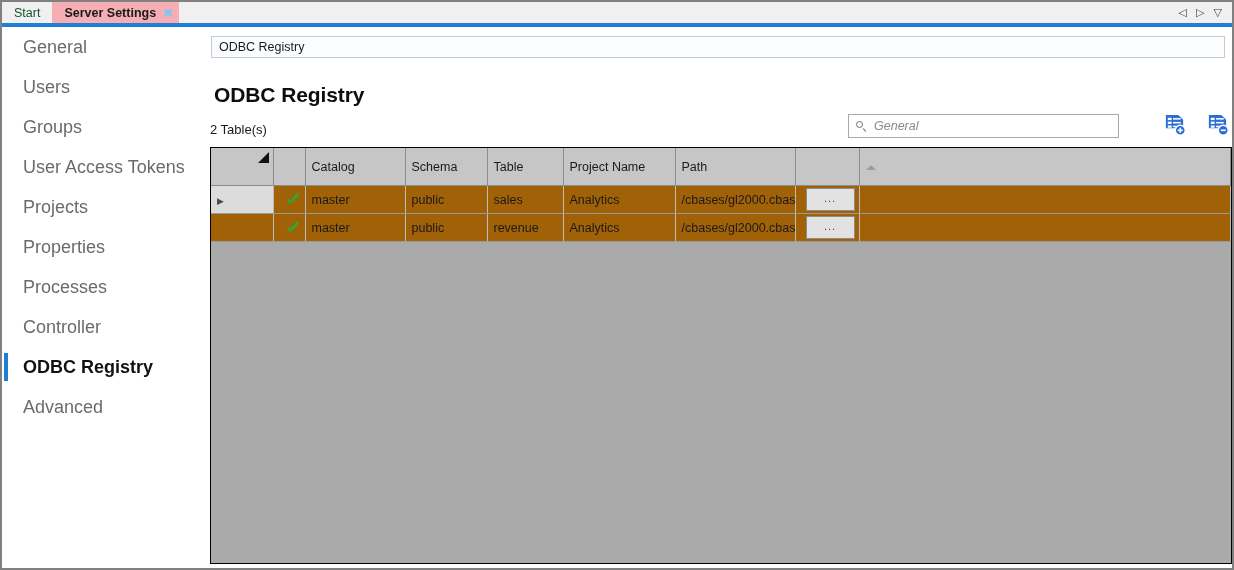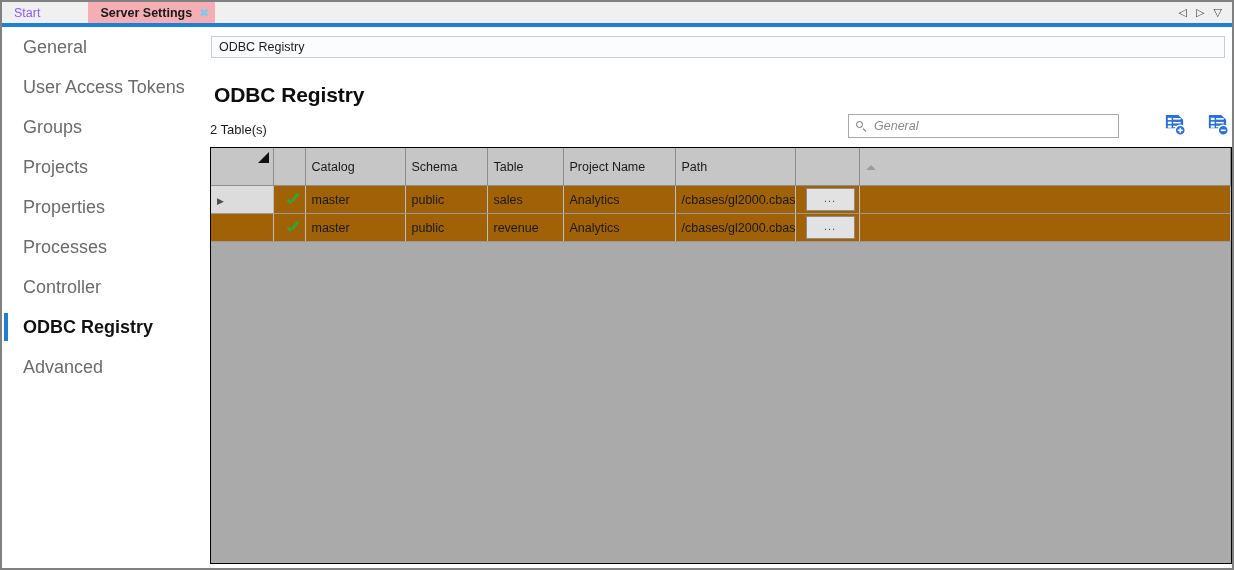--- a/index.html
+++ b/index.html
@@ -37,26 +37,25 @@
   }
   .tab {
     display: flex;
     align-items: center;
     padding: 0 12px;
     font-size: 12.5px;
     color: #1a1a1a;
     white-space: nowrap;
     cursor: default;
   }
-  .tab.inactive { color: #8b5cf6; justify-content: flex-end; }
+  .tab.inactive { color: #14532d; justify-content: flex-end; }
   .tab.active {
     background: #f4aeb4;
     font-weight: bold;
     padding-right: 6px;
-    margin-left: 36px;
   }
   .tab-close {
     margin-left: 7px;
     font-size: 12px;
     color: #7ec8ef;
     line-height: 1;
     font-weight: normal;
   }
   .tab-spacer { flex: 1; }
   .tab-navs {
@@ -339,24 +338,27 @@
       <span>▽</span>
     </div>
   </div>
   <div class="blue-rule"></div>
 
   <div class="sidebar">
     <div class="nav-item">
         <span>General</span>
       </div>
     <div class="nav-item">
+        <span>Users</span>
+      </div>
+    <div class="nav-item">
+        <span>Groups</span>
+      </div>
+    <div class="nav-item">
         <span>User Access Tokens</span>
-      </div>
-    <div class="nav-item">
-        <span>Groups</span>
       </div>
     <div class="nav-item">
         <span>Projects</span>
       </div>
     <div class="nav-item">
         <span>Properties</span>
       </div>
     <div class="nav-item">
         <span>Processes</span>
       </div>

